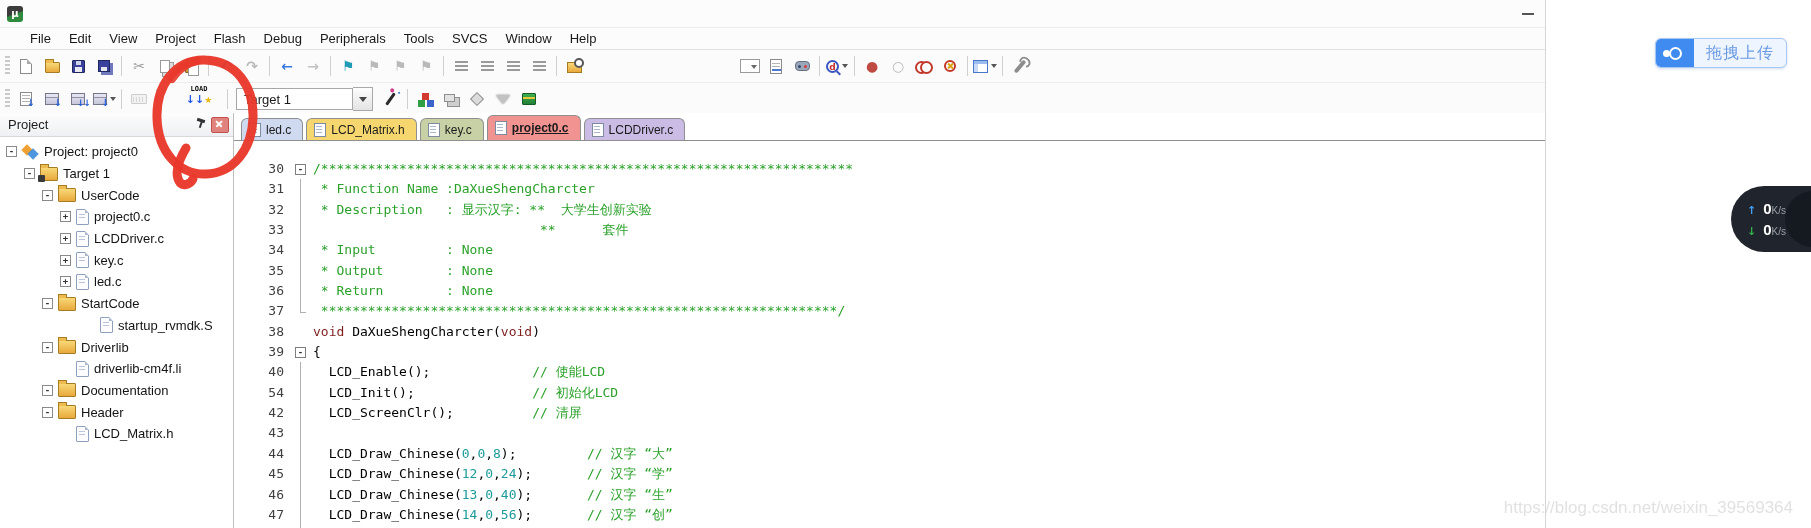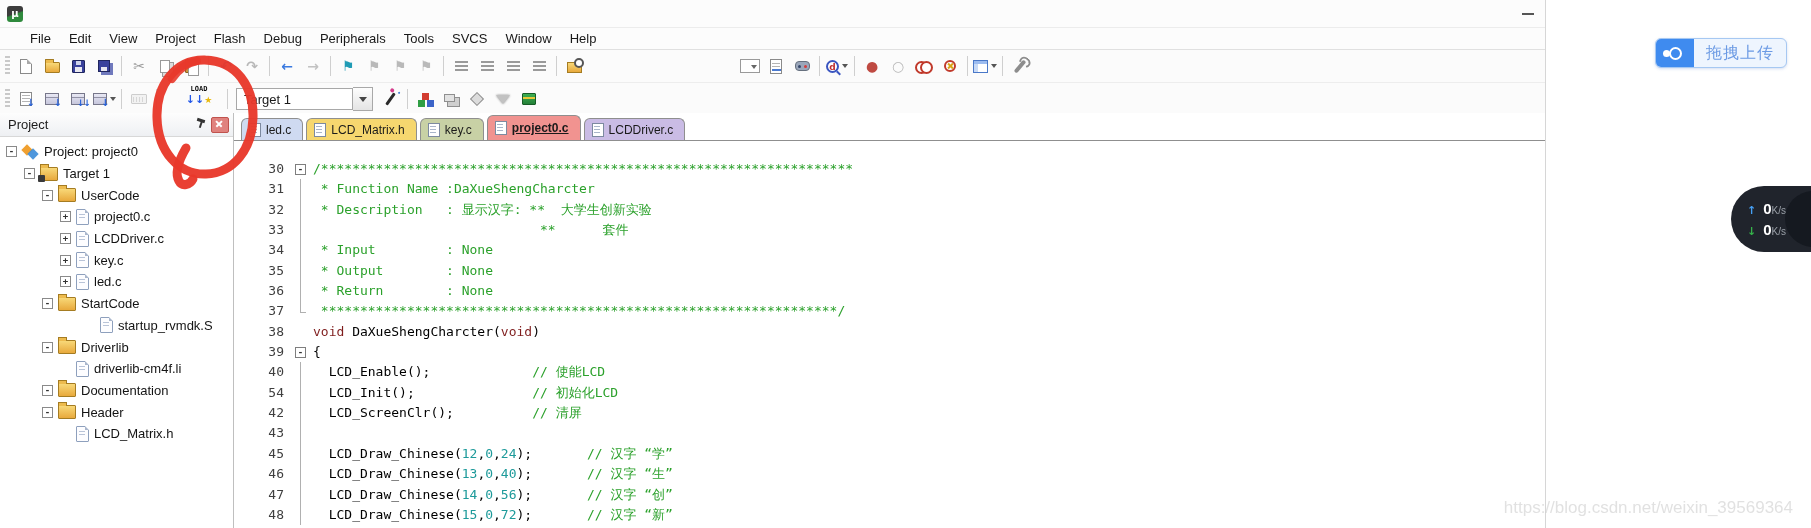--- a/index.html
+++ b/index.html
@@ -463,20 +463,21 @@
             <div class="crow"><span class="lnum">34</span><span class="fold fold-line"></span><span class="ctext"><span class="tok-c"> * Input         : None</span></span></div>
             <div class="crow"><span class="lnum">35</span><span class="fold fold-line"></span><span class="ctext"><span class="tok-c"> * Output        : None</span></span></div>
             <div class="crow"><span class="lnum">36</span><span class="fold fold-line"></span><span class="ctext"><span class="tok-c"> * Return        : None</span></span></div>
             <div class="crow"><span class="lnum">37</span><span class="fold fold-end"></span><span class="ctext"><span class="tok-c"> ******************************************************************/</span></span></div>
             <div class="crow"><span class="lnum">38</span><span class="fold fold-none"></span><span class="ctext"><span class="tok-k">void</span><span> DaXueShengCharcter(</span><span class="tok-k">void</span><span>)</span></span></div>
             <div class="crow"><span class="lnum">39</span><span class="fold fold-open"><span class="foldbox">-</span></span><span class="ctext"><span>{</span></span></div>
             <div class="crow"><span class="lnum">40</span><span class="fold fold-line"></span><span class="ctext"><span>  LCD_Enable();             </span><span class="tok-c">// 使能LCD</span></span></div>
             <div class="crow"><span class="lnum">54</span><span class="fold fold-line"></span><span class="ctext"><span>  LCD_Init();               </span><span class="tok-c">// 初始化LCD</span></span></div>
             <div class="crow"><span class="lnum">42</span><span class="fold fold-line"></span><span class="ctext"><span>  LCD_ScreenClr();          </span><span class="tok-c">// 清屏</span></span></div>
             <div class="crow"><span class="lnum">43</span><span class="fold fold-line"></span><span class="ctext"></span></div>
+            <div class="crow"><span class="lnum">44</span><span class="fold fold-line"></span><span class="ctext"><span>  LCD_Draw_Chinese(</span><span class="tok-n">0</span><span>,</span><span class="tok-n">0</span><span>,</span><span class="tok-n">8</span><span>);         </span><span class="tok-c">// 汉字 “大”</span></span></div>
             <div class="crow"><span class="lnum">45</span><span class="fold fold-line"></span><span class="ctext"><span>  LCD_Draw_Chinese(</span><span class="tok-n">12</span><span>,</span><span class="tok-n">0</span><span>,</span><span class="tok-n">24</span><span>);       </span><span class="tok-c">// 汉字 “学”</span></span></div>
             <div class="crow"><span class="lnum">46</span><span class="fold fold-line"></span><span class="ctext"><span>  LCD_Draw_Chinese(</span><span class="tok-n">13</span><span>,</span><span class="tok-n">0</span><span>,</span><span class="tok-n">40</span><span>);       </span><span class="tok-c">// 汉字 “生”</span></span></div>
             <div class="crow"><span class="lnum">47</span><span class="fold fold-line"></span><span class="ctext"><span>  LCD_Draw_Chinese(</span><span class="tok-n">14</span><span>,</span><span class="tok-n">0</span><span>,</span><span class="tok-n">56</span><span>);       </span><span class="tok-c">// 汉字 “创”</span></span></div>
             <div class="crow"><span class="lnum">48</span><span class="fold fold-line"></span><span class="ctext"><span>  LCD_Draw_Chinese(</span><span class="tok-n">15</span><span>,</span><span class="tok-n">0</span><span>,</span><span class="tok-n">72</span><span>);       </span><span class="tok-c">// 汉字 “新”</span></span></div>
           </div>
       </div>
     </div>
 
   </div>
 </div>

